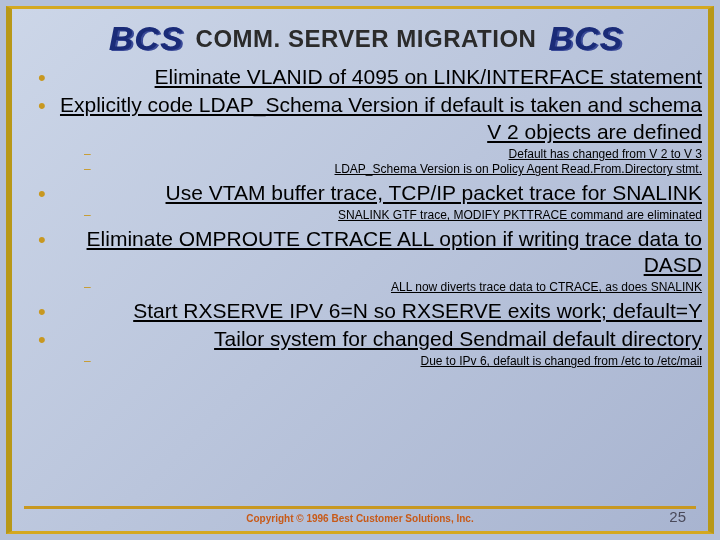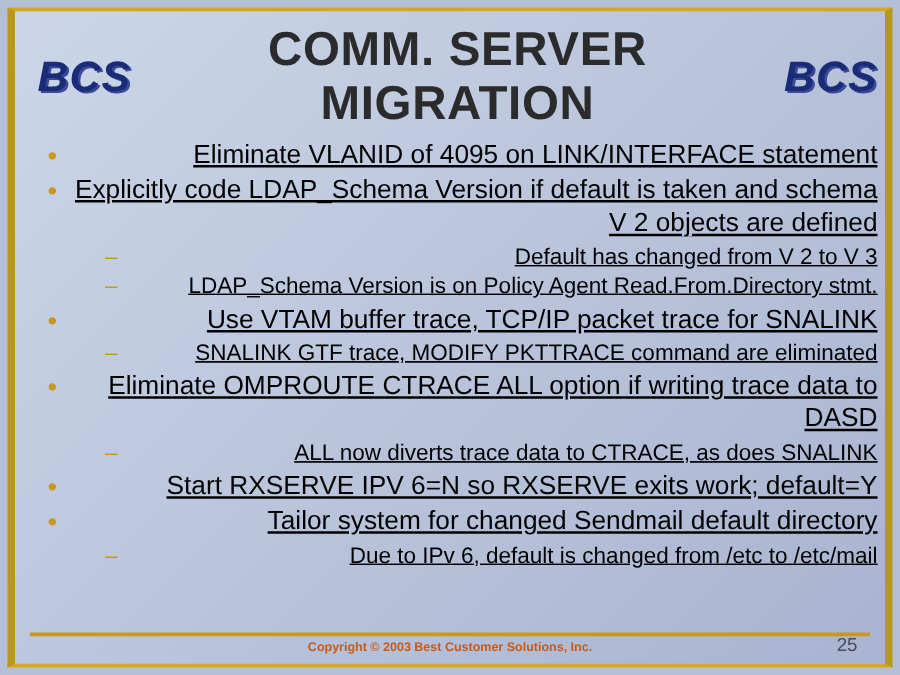--- a/index.html
+++ b/index.html
@@ -40,21 +40,21 @@
   .logo {
     font-style: italic;
     font-weight: 900;
     font-size: 34px;
     color: #1a2b78;
     letter-spacing: 1px;
     text-shadow: 2px 1px 0 #3a4a98;
     font-family: "Arial Black", Arial, sans-serif;
   }
   .slide-title {
-    font-size: 38px;
+    font-size: 24px;
     font-weight: 900;
     color: #2b2b2b;
     text-align: center;
     font-family: "Arial Black", Arial, sans-serif;
     letter-spacing: 0.5px;
   }
   ul.top {
     list-style: none;
     padding: 0 0 0 4px;
     margin: 4px 0 0 0;
@@ -80,24 +80,23 @@
     display: inline-block;
   }
   ul.sub {
     list-style: none;
     padding: 0 0 0 26px;
     margin: 2px 0 2px 0;
   }
   ul.sub > li {
     position: relative;
     padding-left: 20px;
-    font-size: 18px;
+    font-size: 12px;
     line-height: 1.3;
     color: #000;
-    text-decoration: underline;
   }
   ul.sub > li::before {
     content: "–";
     position: absolute;
     left: 0;
     top: 0;
     color: #c89820;
     text-decoration: none;
   }
   .bold-or {
@@ -183,18 +182,18 @@
         <span>Tailor system for changed Sendmail default directory</span>
         <ul class="sub">
           <li>Due to IPv 6, default is changed from /etc to /etc/mail</li>
         </ul>
       </li>
 
     </ul>
 
     <div class="footer-line-wrap"></div>
     <div class="footer">
-      <span class="copyright">Copyright © 2003 Best Customer Solutions, Inc.</span>
+      <span class="copyright">Copyright © 1996 Best Customer Solutions, Inc.</span>
       <span class="pagenum">25</span>
     </div>
 
   </div>
 </div>
 
 </body></html>

